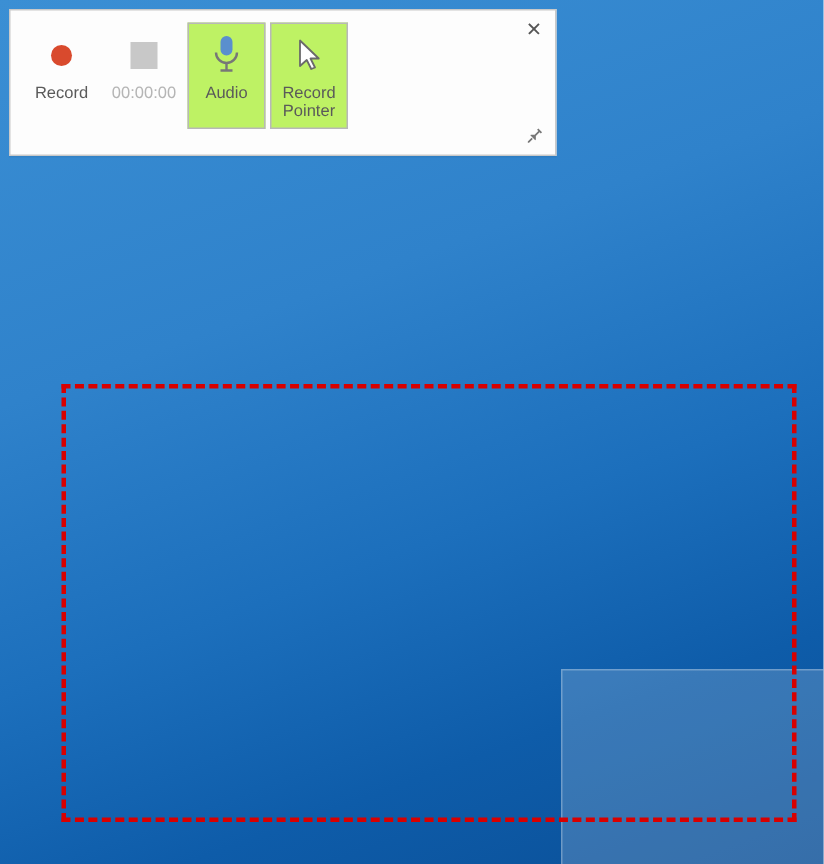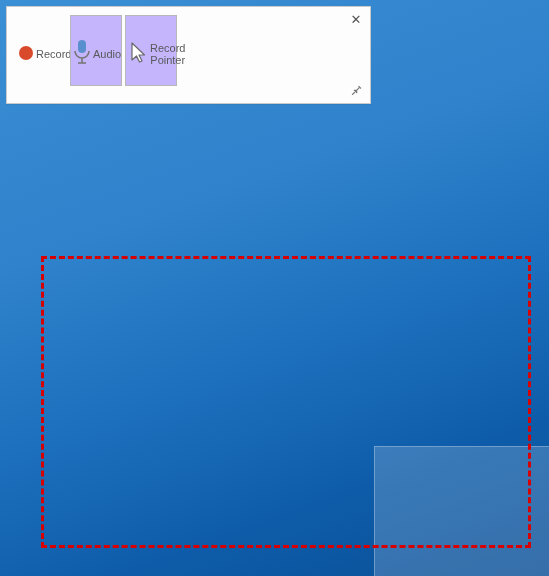--- a/index.html
+++ b/index.html
@@ -65,30 +65,30 @@
       position: absolute;
       top: 8px;
       left: 8px;
       display: flex;
       gap: 3px;
     }
     .tb-btn {
       width: 52px;
       height: 71px;
       display: flex;
-      flex-direction: row;
+      flex-direction: column;
       align-items: center;
       justify-content: flex-start;
       padding-top: 4px;
       border: 1px solid transparent;
       cursor: pointer;
       color: #555;
     }
     .tb-btn.toggle {
-      background: #c4b5fd;
+      background: #bef264;
       border: 1px solid #b8b8b8;
     }
     .tb-btn .icon-area {
       width: 100%;
       height: 34px;
       display: flex;
       align-items: center;
       justify-content: center;
     }
     .tb-btn .label {
@@ -133,20 +133,28 @@
 
     <div class="tb-btn">
       <div class="icon-area">
         <svg width="20" height="20" viewBox="0 0 20 20">
           <circle cx="10" cy="10" r="7" fill="#d94a2d"></circle>
         </svg>
       </div>
       <div class="label">Record</div>
     </div>
 
+    <div class="tb-btn time">
+      <div class="icon-area">
+        <svg width="22" height="22" viewBox="0 0 22 22">
+          <rect x="2" y="2" width="18" height="18" fill="#c8c8c8"></rect>
+        </svg>
+      </div>
+      <div class="label">00:00:00</div>
+    </div>
 
 
     <div class="tb-btn toggle">
       <div class="icon-area">
         <svg width="22" height="28" viewBox="0 0 22 28">
           <rect x="7" y="1" width="8" height="13" rx="4" fill="#5a8fce"></rect>
           <path d="M4 12 a7 7 0 0 0 14 0" fill="none" stroke="#777" stroke-width="1.6"></path>
           <line x1="11" y1="19" x2="11" y2="24" stroke="#777" stroke-width="1.6"></line>
           <line x1="7" y1="24" x2="15" y2="24" stroke="#777" stroke-width="1.6"></line>
         </svg>

